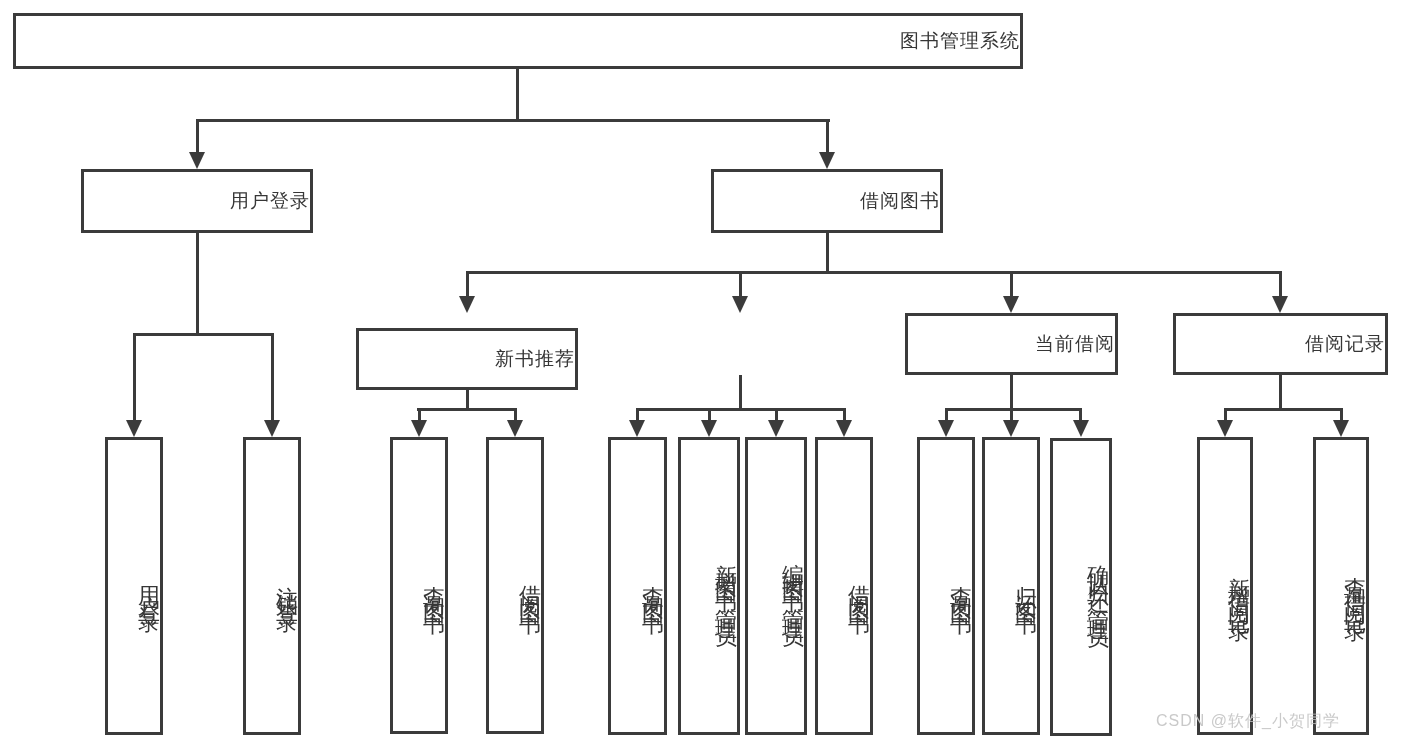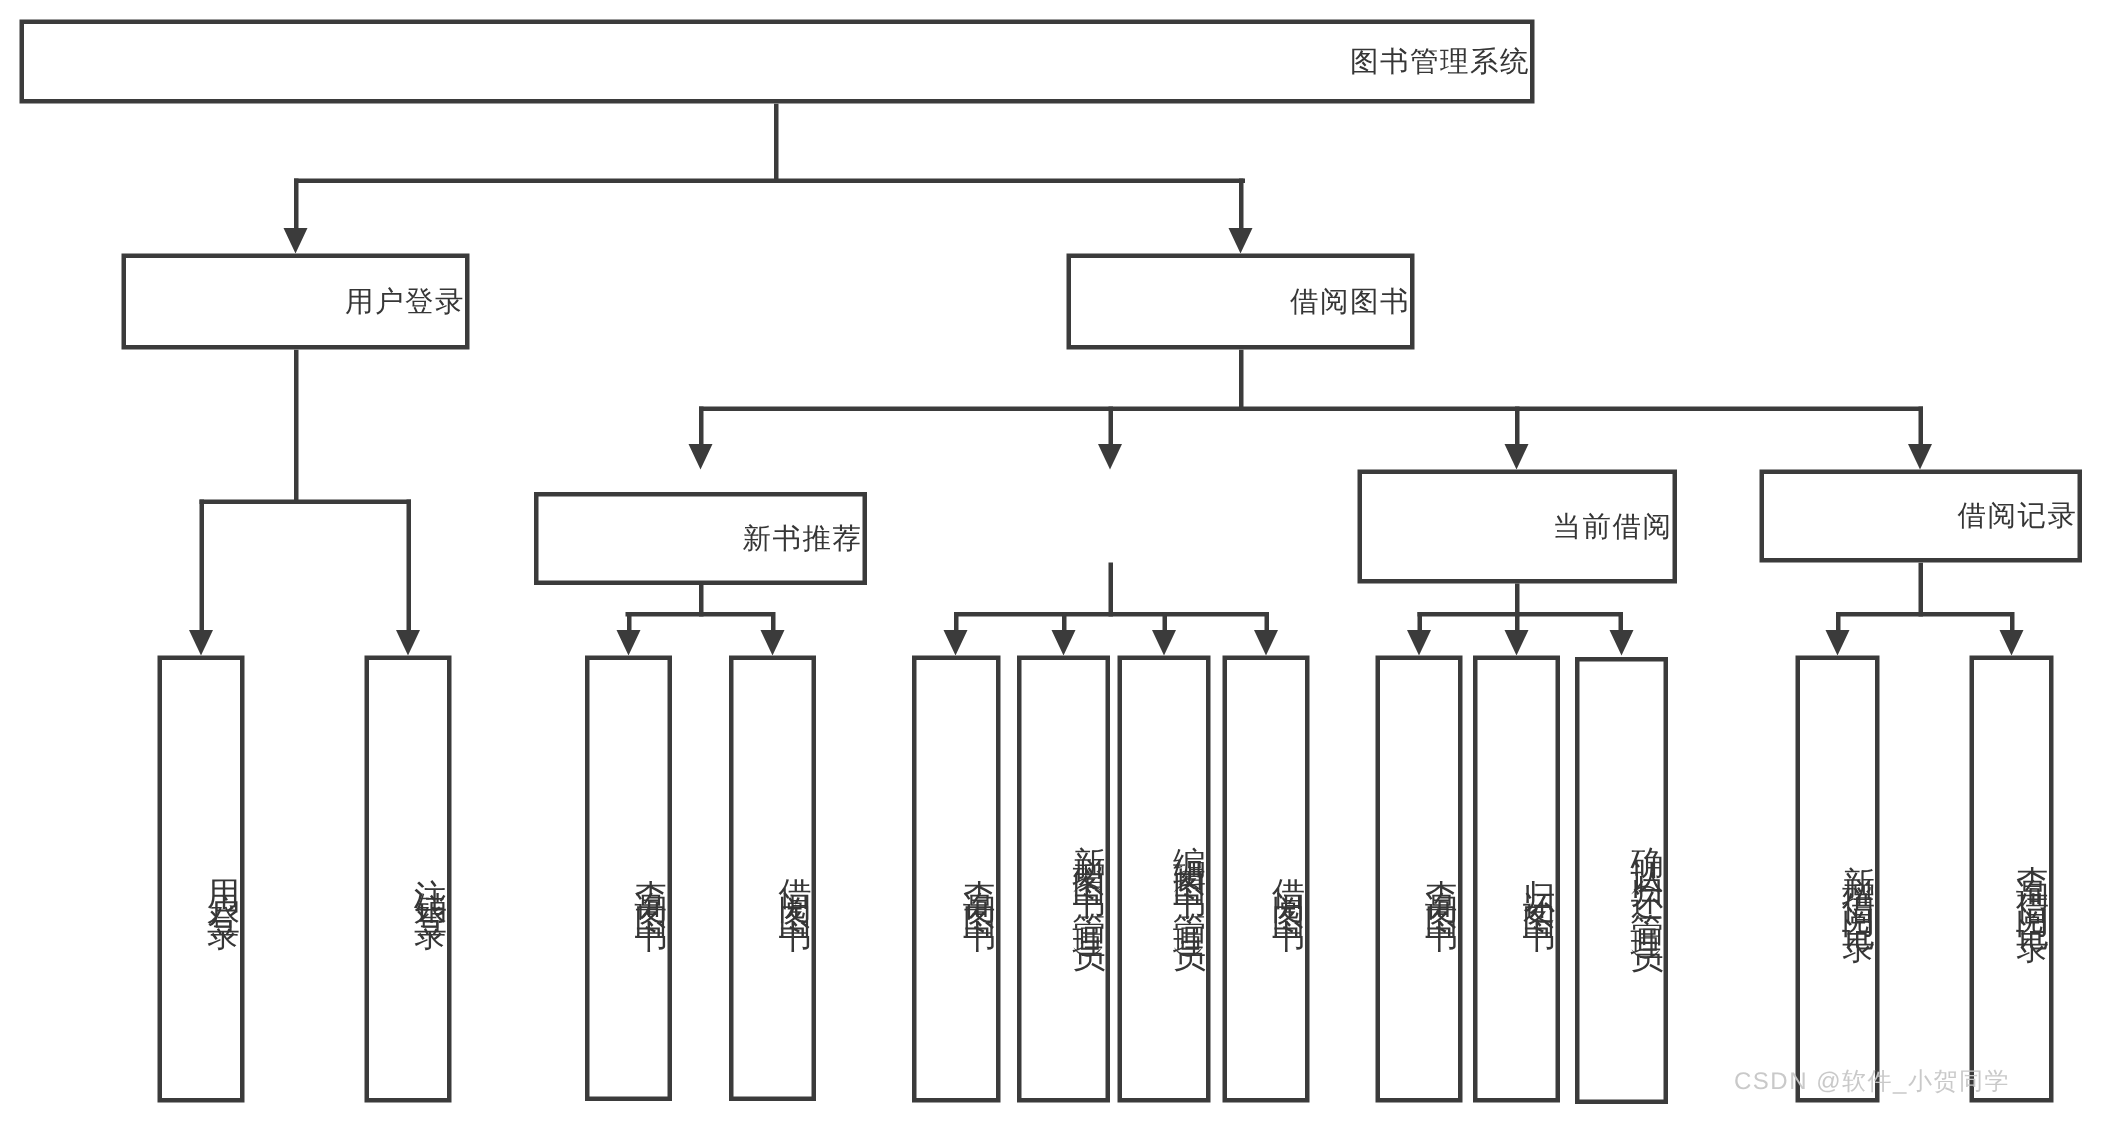--- a/index.html
+++ b/index.html
@@ -44,21 +44,21 @@
 
   <div class="node" style="left:711px;top:169px;width:232px;height:64px">
     <span>借阅图书</span>
   </div>
 
   <div class="node" style="left:356px;top:328px;width:222px;height:62px">
     <span>新书推荐</span>
   </div>
 
 
-  <div class="node" style="left:905px;top:313px;width:213px;height:76px">
+  <div class="node" style="left:905px;top:313px;width:213px;height:62px">
     <span>当前借阅</span>
   </div>
 
   <div class="node" style="left:1173px;top:313px;width:215px;height:62px">
     <span>借阅记录</span>
   </div>
 
   <div class="node leaf" style="left:105px;top:437px;width:58px;height:298px">
     <span>用户登录</span>
   </div>

